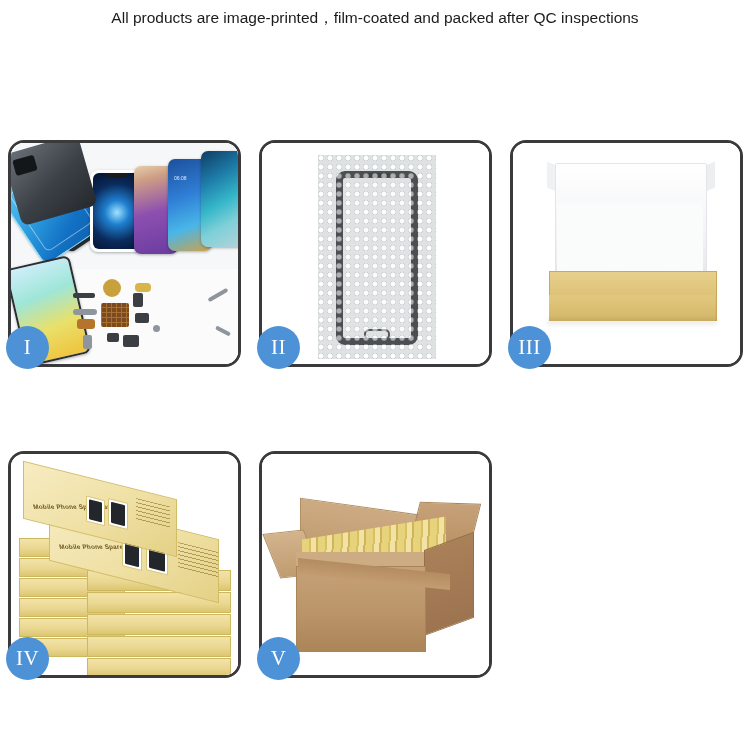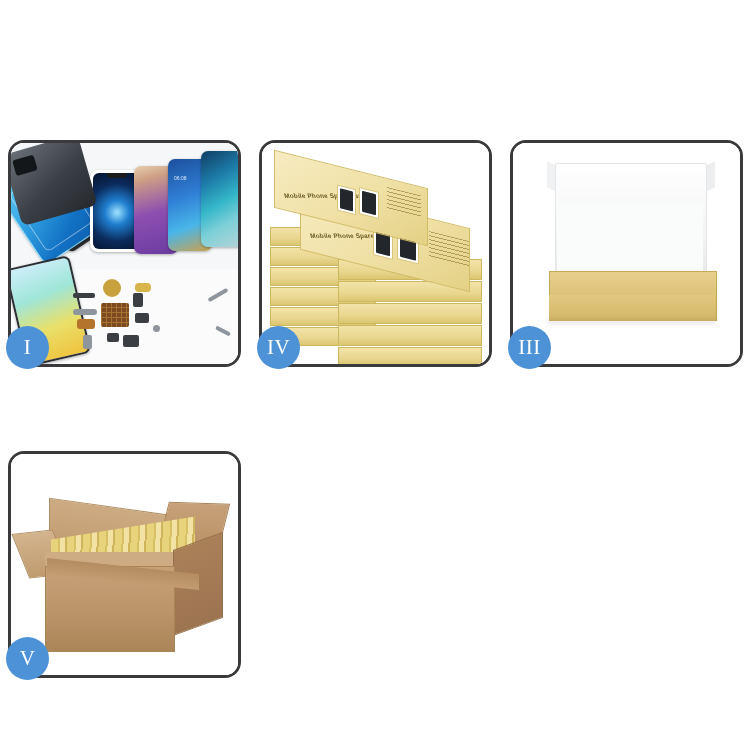--- a/index.html
+++ b/index.html
@@ -395,20 +395,21 @@
   }
   .c6-shadow{
     position:absolute; left:20px; top:182px; width:190px; height:10px;
     background:rgba(0,0,0,.06); filter:blur(3px);
   }
 </style>
 </head>
 <body>
 
 <div class="header">
+  <p class="page-subtitle">All products are image-printed，film-coated and packed after QC inspections</p>
 </div>
 
 <div class="grid">
 
   <div class="panel">
     <div class="panel-inner">
       <div class="scene-parts">
         <div class="strip-bg"></div>
 
         <div class="ph scr-dark-sm"></div>
@@ -443,63 +444,30 @@
         <div class="cmp light" style="left:72px;top:192px;width:9px;height:14px;border-radius:2px;"></div>
         <div class="cmp" style="left:112px;top:192px;width:16px;height:12px;border-radius:2px;"></div>
         <div class="cmp light circ" style="left:142px;top:182px;width:7px;height:7px;"></div>
         <div class="cmp light" style="left:196px;top:150px;width:22px;height:4px;transform:rotate(-30deg);"></div>
         <div class="cmp light" style="left:204px;top:186px;width:16px;height:4px;transform:rotate(28deg);"></div>
       </div>
     </div>
     <div class="badge">I</div>
   </div>
 
-
   <div class="panel">
     <div class="panel-inner">
-      <div class="scene-stack">
-
-        <div class="yb" style="left:8px;top:84px;width:104px;height:17px;"></div>
-        <div class="yb" style="left:8px;top:104px;width:104px;height:17px;"></div>
-        <div class="yb" style="left:8px;top:124px;width:104px;height:17px;"></div>
-        <div class="yb" style="left:8px;top:144px;width:104px;height:17px;"></div>
-        <div class="yb" style="left:8px;top:164px;width:104px;height:17px;"></div>
-        <div class="yb" style="left:8px;top:184px;width:104px;height:17px;"></div>
-
-        <div class="yb" style="left:76px;top:116px;width:142px;height:19px;"></div>
-        <div class="yb" style="left:76px;top:138px;width:142px;height:19px;"></div>
-        <div class="yb" style="left:76px;top:160px;width:142px;height:19px;"></div>
-        <div class="yb" style="left:76px;top:182px;width:142px;height:19px;"></div>
-        <div class="yb" style="left:76px;top:204px;width:142px;height:17px;"></div>
-
-        <div class="yb-top" style="left:38px;top:64px;width:168px;height:62px;transform:skewY(14deg);">
-          <span class="yb-label" style="left:8px;top:32px;transform:rotate(-14deg);">Mobile Phone Spare Parts</span>
-          <div class="yb-img" style="left:72px;top:22px;width:18px;height:26px;">
-              <i></i>
-            </div>
-          <div class="yb-img" style="left:96px;top:18px;width:20px;height:28px;">
-              <i></i>
-            </div>
-          <div class="yb-lines" style="left:128px;top:12px;"></div>
+      <div class="scene-bubble">
+        <div class="bw-sheet">
+          <div class="bw-screen"></div>
+          <div class="bw-overlay"></div>
         </div>
-
-        <div class="yb-top" style="left:12px;top:26px;width:152px;height:56px;transform:skewY(14deg);">
-          <span class="yb-label" style="left:8px;top:28px;transform:rotate(-14deg);">Mobile Phone Spare Parts</span>
-          <div class="yb-img" style="left:62px;top:18px;width:17px;height:24px;">
-              <i></i>
-            </div>
-          <div class="yb-img" style="left:84px;top:15px;width:18px;height:25px;">
-              <i></i>
-            </div>
-          <div class="yb-lines" style="left:112px;top:8px;width:34px;height:22px;"></div>
-        </div>
-
       </div>
     </div>
-    <div class="badge">IV</div>
+    <div class="badge">II</div>
   </div>
 
   <div class="panel">
     <div class="panel-inner">
       <div class="scene-box3">
         <div class="b3-lid-flapL"></div>
         <div class="b3-lid-flapR"></div>
         <div class="b3-lid"></div>
         <div class="b3-foam"></div>
         <div class="b3-item">
@@ -508,20 +476,64 @@
         <div class="b3-tray"></div>
         <div class="b3-tray-front"></div>
         <div class="b3-shadow"></div>
       </div>
     </div>
     <div class="badge">III</div>
   </div>
 
   <div class="panel">
     <div class="panel-inner">
+      <div class="scene-stack">
+
+        <div class="yb" style="left:8px;top:84px;width:104px;height:17px;"></div>
+        <div class="yb" style="left:8px;top:104px;width:104px;height:17px;"></div>
+        <div class="yb" style="left:8px;top:124px;width:104px;height:17px;"></div>
+        <div class="yb" style="left:8px;top:144px;width:104px;height:17px;"></div>
+        <div class="yb" style="left:8px;top:164px;width:104px;height:17px;"></div>
+        <div class="yb" style="left:8px;top:184px;width:104px;height:17px;"></div>
+
+        <div class="yb" style="left:76px;top:116px;width:142px;height:19px;"></div>
+        <div class="yb" style="left:76px;top:138px;width:142px;height:19px;"></div>
+        <div class="yb" style="left:76px;top:160px;width:142px;height:19px;"></div>
+        <div class="yb" style="left:76px;top:182px;width:142px;height:19px;"></div>
+        <div class="yb" style="left:76px;top:204px;width:142px;height:17px;"></div>
+
+        <div class="yb-top" style="left:38px;top:64px;width:168px;height:62px;transform:skewY(14deg);">
+          <span class="yb-label" style="left:8px;top:32px;transform:rotate(-14deg);">Mobile Phone Spare Parts</span>
+          <div class="yb-img" style="left:72px;top:22px;width:18px;height:26px;">
+              <i></i>
+            </div>
+          <div class="yb-img" style="left:96px;top:18px;width:20px;height:28px;">
+              <i></i>
+            </div>
+          <div class="yb-lines" style="left:128px;top:12px;"></div>
+        </div>
+
+        <div class="yb-top" style="left:12px;top:26px;width:152px;height:56px;transform:skewY(14deg);">
+          <span class="yb-label" style="left:8px;top:28px;transform:rotate(-14deg);">Mobile Phone Spare Parts</span>
+          <div class="yb-img" style="left:62px;top:18px;width:17px;height:24px;">
+              <i></i>
+            </div>
+          <div class="yb-img" style="left:84px;top:15px;width:18px;height:25px;">
+              <i></i>
+            </div>
+          <div class="yb-lines" style="left:112px;top:8px;width:34px;height:22px;"></div>
+        </div>
+
+      </div>
+    </div>
+    <div class="badge">IV</div>
+  </div>
+
+  <div class="panel">
+    <div class="panel-inner">
       <div class="scene-carton">
         <div class="c5-flap-back"></div>
         <div class="c5-flap-right"></div>
         <div class="c5-flap-left"></div>
         <div class="c5-content"></div>
         <div class="c5-rim"></div>
         <div class="c5-side"></div>
         <div class="c5-body"></div>
         <div class="c5-flap-front"></div>
       </div>

